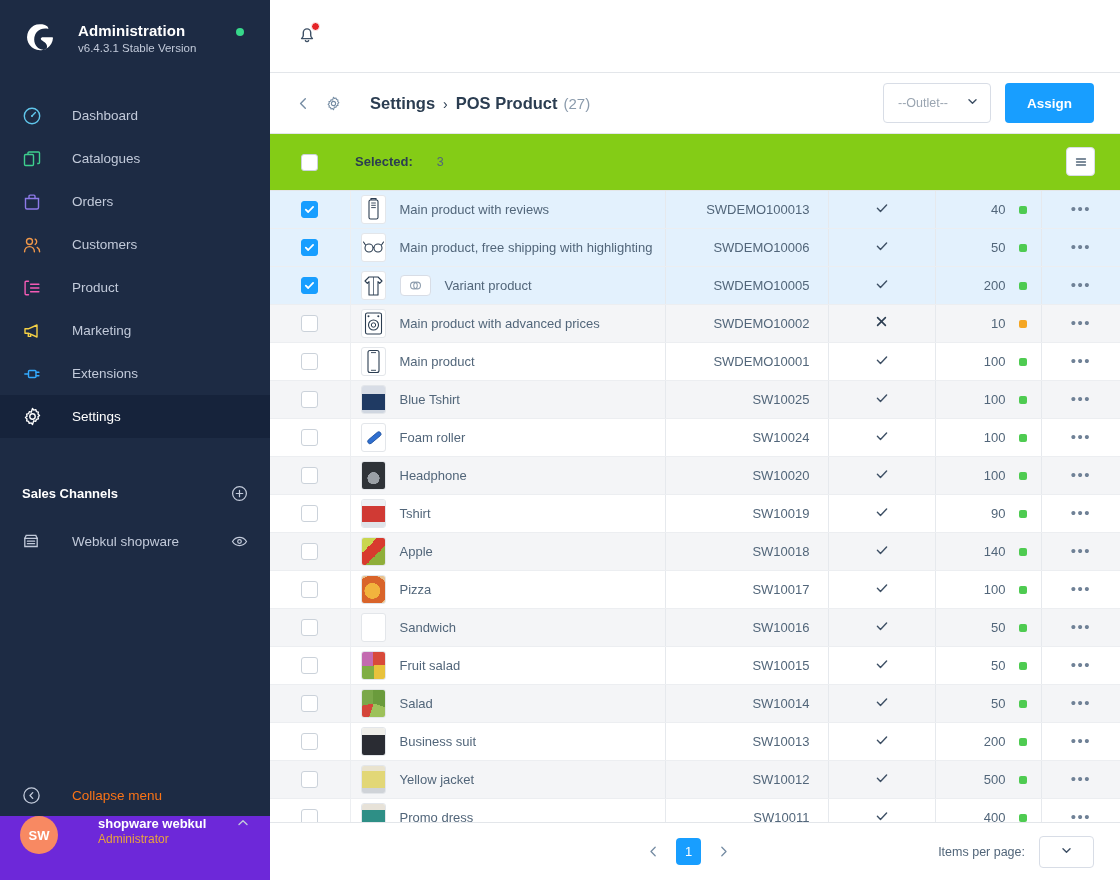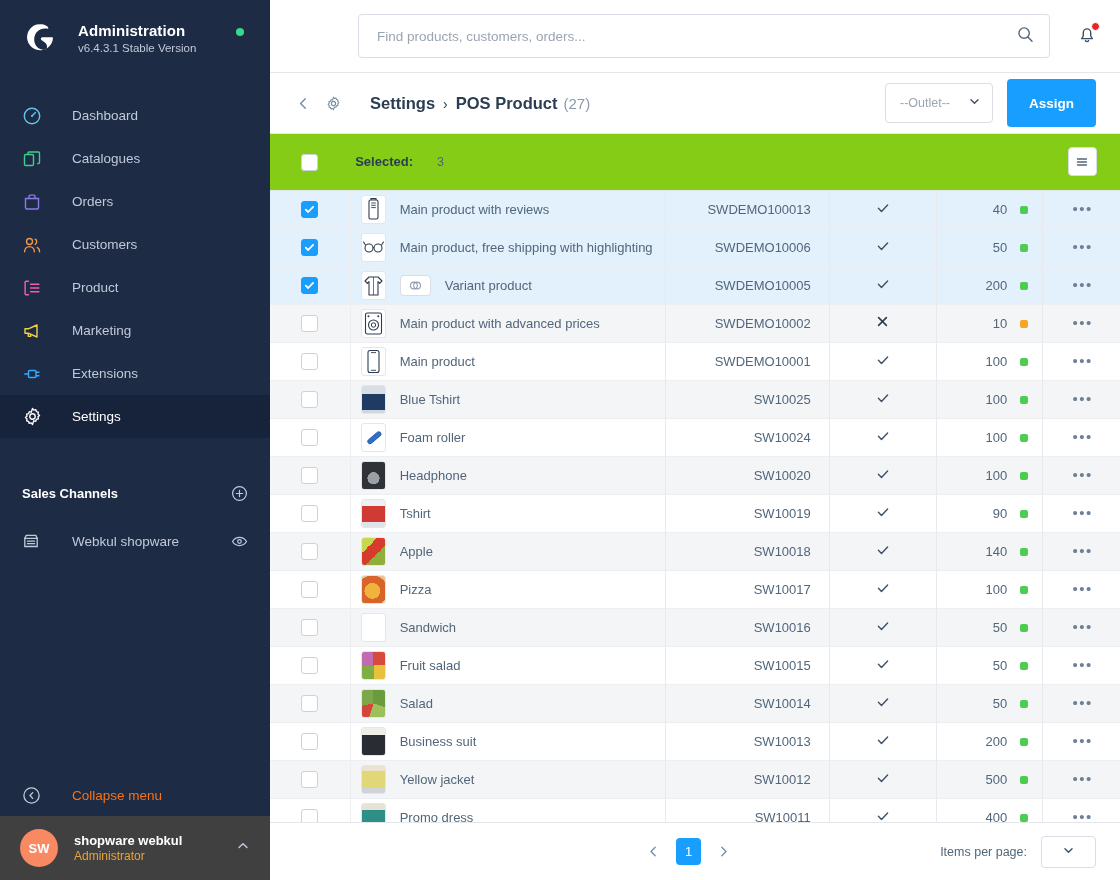--- a/index.html
+++ b/index.html
@@ -72,23 +72,24 @@
   .sb-collapse {
     display: flex; align-items: center; height: 42px;
     padding-left: 22px; cursor: pointer;
     position: absolute; bottom: 64px; left: 0; right: 0;
   }
   .sb-collapse .ic { width: 28px; display:flex; align-items:center; flex-shrink:0;}
   .sb-collapse .lbl { color: #f97316; font-size: 13.5px; margin-left: 22px; }
 
   .sb-user {
     position: absolute; bottom: 0; left: 0; right: 0;
-    height: 64px; background: #404040;
-    display: flex; align-items: center; padding: 0 20px;
+    height: 64px; background: #6d28d9;
+    display: flex; align-items: flex-start; padding: 0 20px;
     cursor: pointer;
+    gap: 24px;
   }
   .avatar {
     width: 38px; height: 38px; border-radius: 50%;
     background: #f88962; color: #fff; font-size: 13px; font-weight: bold;
     display: flex; align-items: center; justify-content: center;
     flex-shrink: 0;
   }
   .sb-user-text { margin-left: 16px; flex: 1; }
   .sb-user-name { color: #fff; font-size: 13px; font-weight: bold; }
   .sb-user-role { color: #e8a33d; font-size: 12px; margin-top: 1px; }
@@ -141,21 +142,21 @@
   .sub-spacer { flex: 1; }
   .outlet-select {
     width: 108px; height: 40px;
     border: 1px solid #d8dde6; border-radius: 4px;
     background: #fff; display: flex; align-items: center;
     justify-content: space-between; padding: 0 11px 0 14px;
     cursor: pointer;
   }
   .outlet-label { font-size: 12.5px; color: #9aa5b1; }
   .assign-btn {
-    margin-left: 14px; height: 48px; padding: 0 22px;
+    margin-left: 14px; height: 40px; padding: 0 22px;
     background: #189eff; color: #fff; border: none; border-radius: 4px;
     font-size: 13.5px; font-weight: bold; cursor: pointer;
     font-family: "Liberation Sans", sans-serif;
     text-align: right;
   }
 
   
   .table-area {
     position: absolute; top: 134px; left: 0; right: 0; bottom: 58px;
     overflow: hidden; background: #fff;
@@ -407,29 +408,20 @@
         <svg width="14" height="14" viewBox="0 0 14 14" fill="none" stroke="#c2cada" stroke-width="1.4">
           <path d="M3 8.6 7 4.8l4 3.8" stroke-linecap="round" stroke-linejoin="round"></path>
         </svg>
       </span>
     </div>
   </aside>
 
   <section class="main">
 
     <div class="topbar">
-      <div class="search-wrap">
-        <input class="search-input" type="text" placeholder="Find products, customers, orders..." style="">
-        <span>
-          <svg width="19" height="19" viewBox="0 0 19 19" fill="none" stroke="#52667a" stroke-width="1.4">
-            <circle cx="8.1" cy="8.1" r="5.2"></circle>
-              <path d="M11.9 11.9 16 16.3" stroke-linecap="round"></path>
-          </svg>
-        </span>
-      </div>
       <div class="bell-wrap">
         <span>
           <svg width="22" height="22" viewBox="0 0 22 22" fill="none" stroke="#3e5065" stroke-width="1.4">
             <path d="M5.6 15.6h10.8c-1.1-1-1.7-2.1-1.7-3.4V9.6a3.7 3.7 0 0 0-7.4 0v2.6c0 1.3-.6 2.4-1.7 3.4z" stroke-linejoin="round"></path>
             <path d="M9.4 17.6a1.8 1.8 0 0 0 3.2 0" stroke-linecap="round"></path>
           </svg>
         </span>
         <span class="bell-dot"></span>
       </div>
     </div>

